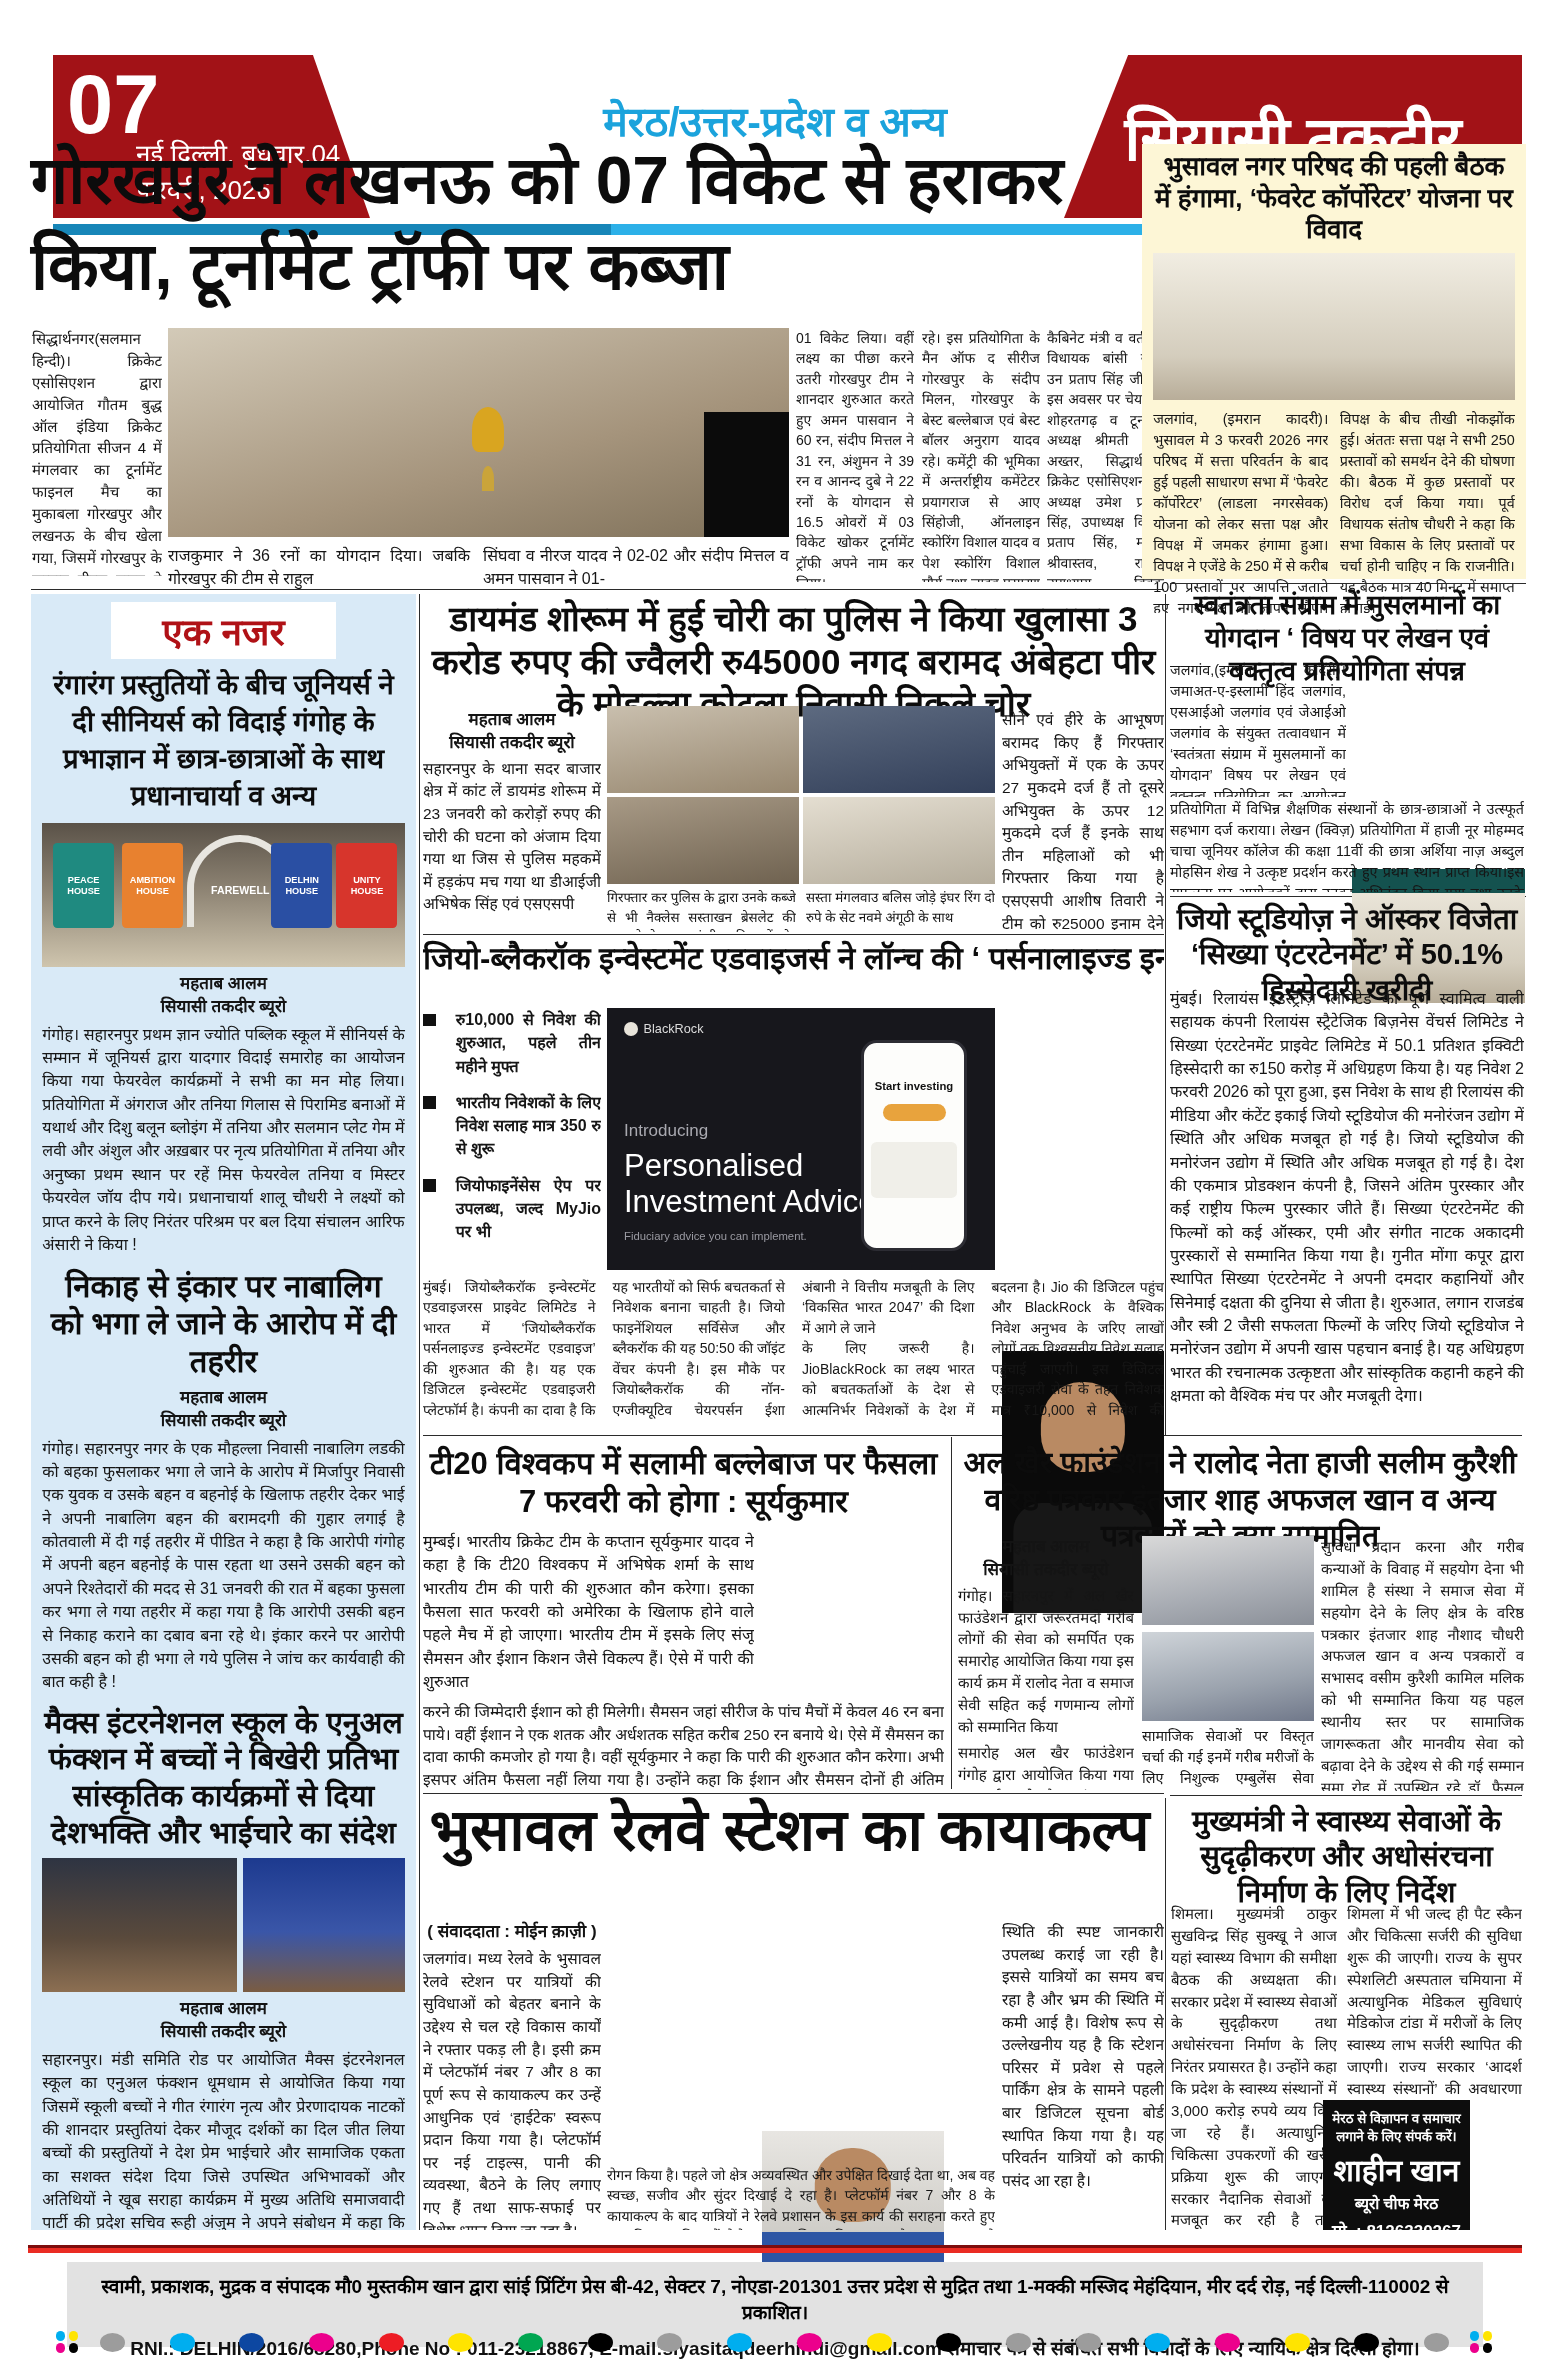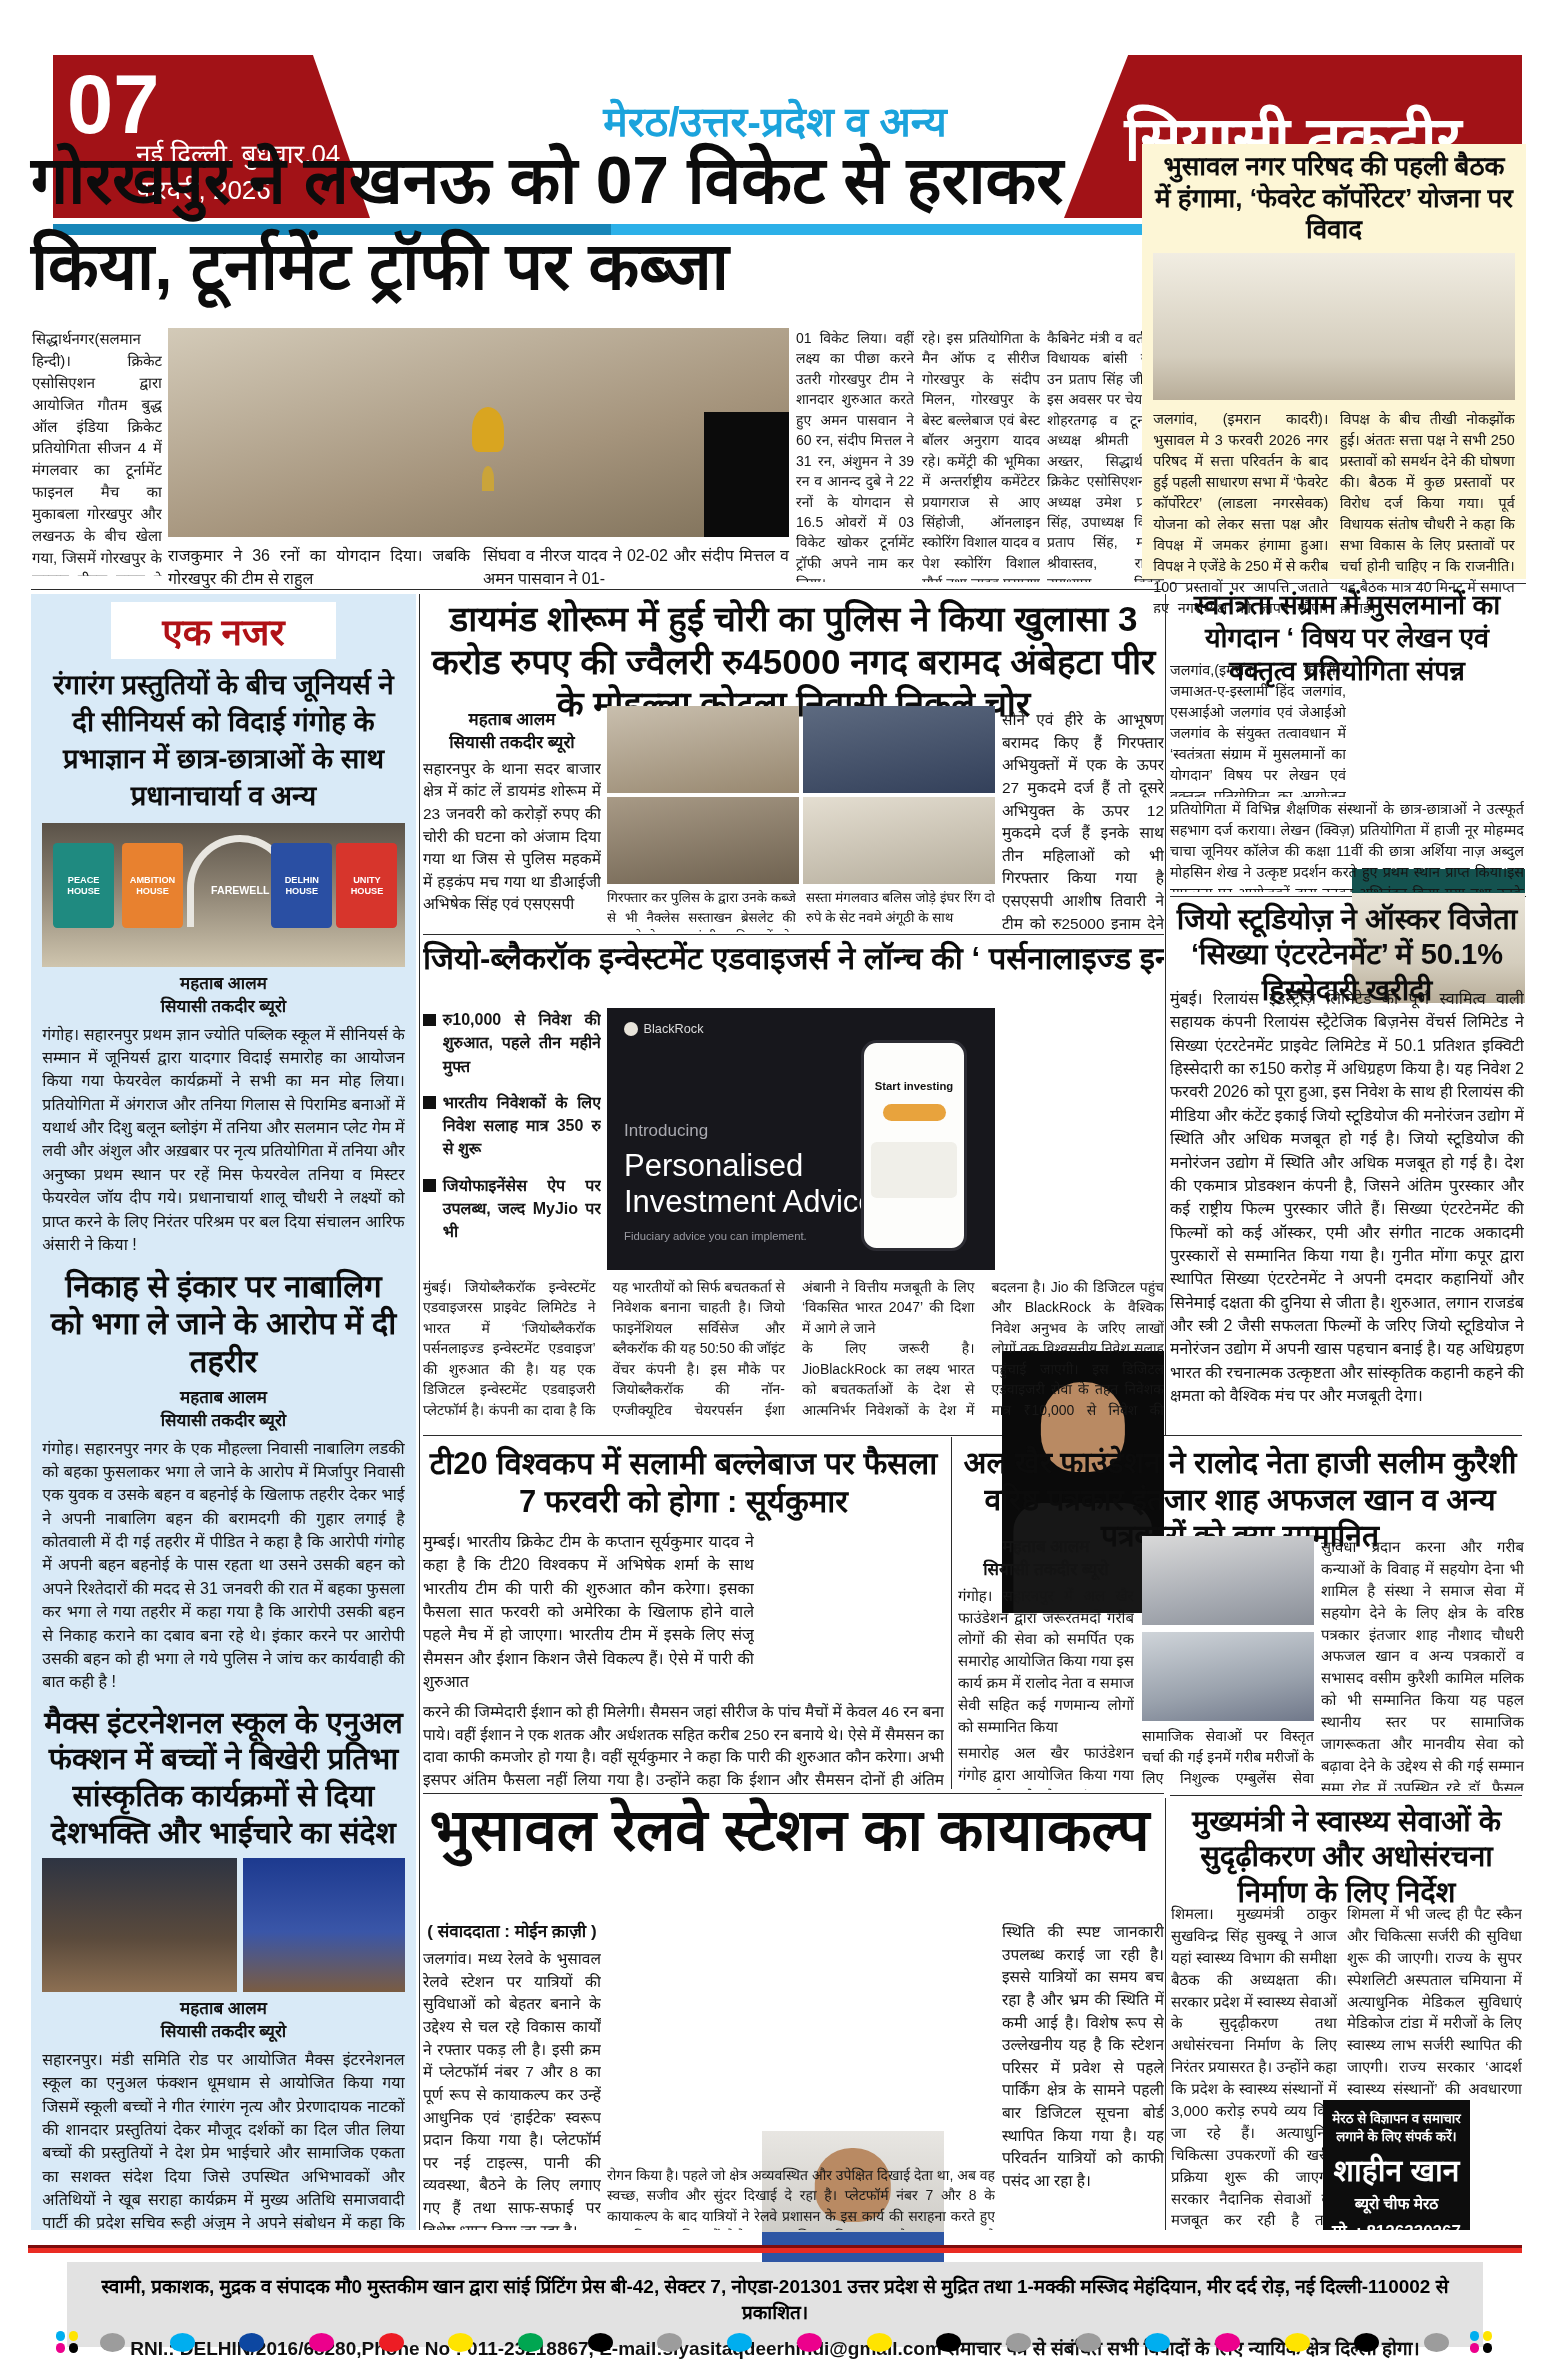--- a/index.html
+++ b/index.html
@@ -19,21 +19,21 @@
 .photo.grayish{background:linear-gradient(170deg,#d9d9d9,#a9adb4 60%,#8a8f98)}
 .trophy{position:absolute;left:49%;top:38%;width:32px;height:45px;background:#d9a520;
   border-radius:50% 50% 20% 20%;box-shadow:0 49px 0 -10px #caa43a}
 .banner{position:absolute;top:14%;width:61px;height:85px;border-radius:4.2px;color:#fff;
   font-weight:900;font-size:9.2px;text-align:center;padding-top:32px;line-height:1.2}
 .arch{position:absolute;top:8%;left:40%;width:106px;height:92px;border:7px solid #e8e6e0;
   border-bottom:none;border-radius:56px 56px 0 0}
 .head{position:absolute;left:50%;transform:translateX(-50%);border-radius:48% 48% 42% 42%;background:#b98a63}
 .torso{position:absolute;left:50%;transform:translateX(-50%);border-radius:28px 28px 0 0}
 .tile{position:absolute;overflow:hidden}
-.bullet{display:flex;gap:7px;margin-bottom:12.7px}
+.bullet{display:flex;gap:20px;margin-bottom:12.7px}
 .bullet .sq{flex:0 0 12.7px;width:12.7px;height:12.7px;background:#111;margin-top:5.6px}
 .dotrow{display:flex;align-items:center;justify-content:space-between}
 .dot{width:25px;height:19px;border-radius:50%;display:inline-block}
 .cluster{display:grid;grid-template-columns:10px 10px;gap:2.8px}
 .cluster span{width:9.2px;height:9.2px;border-radius:50%;display:inline-block}
 </style>
 </head>
 <body>
 
 <div class="page">

